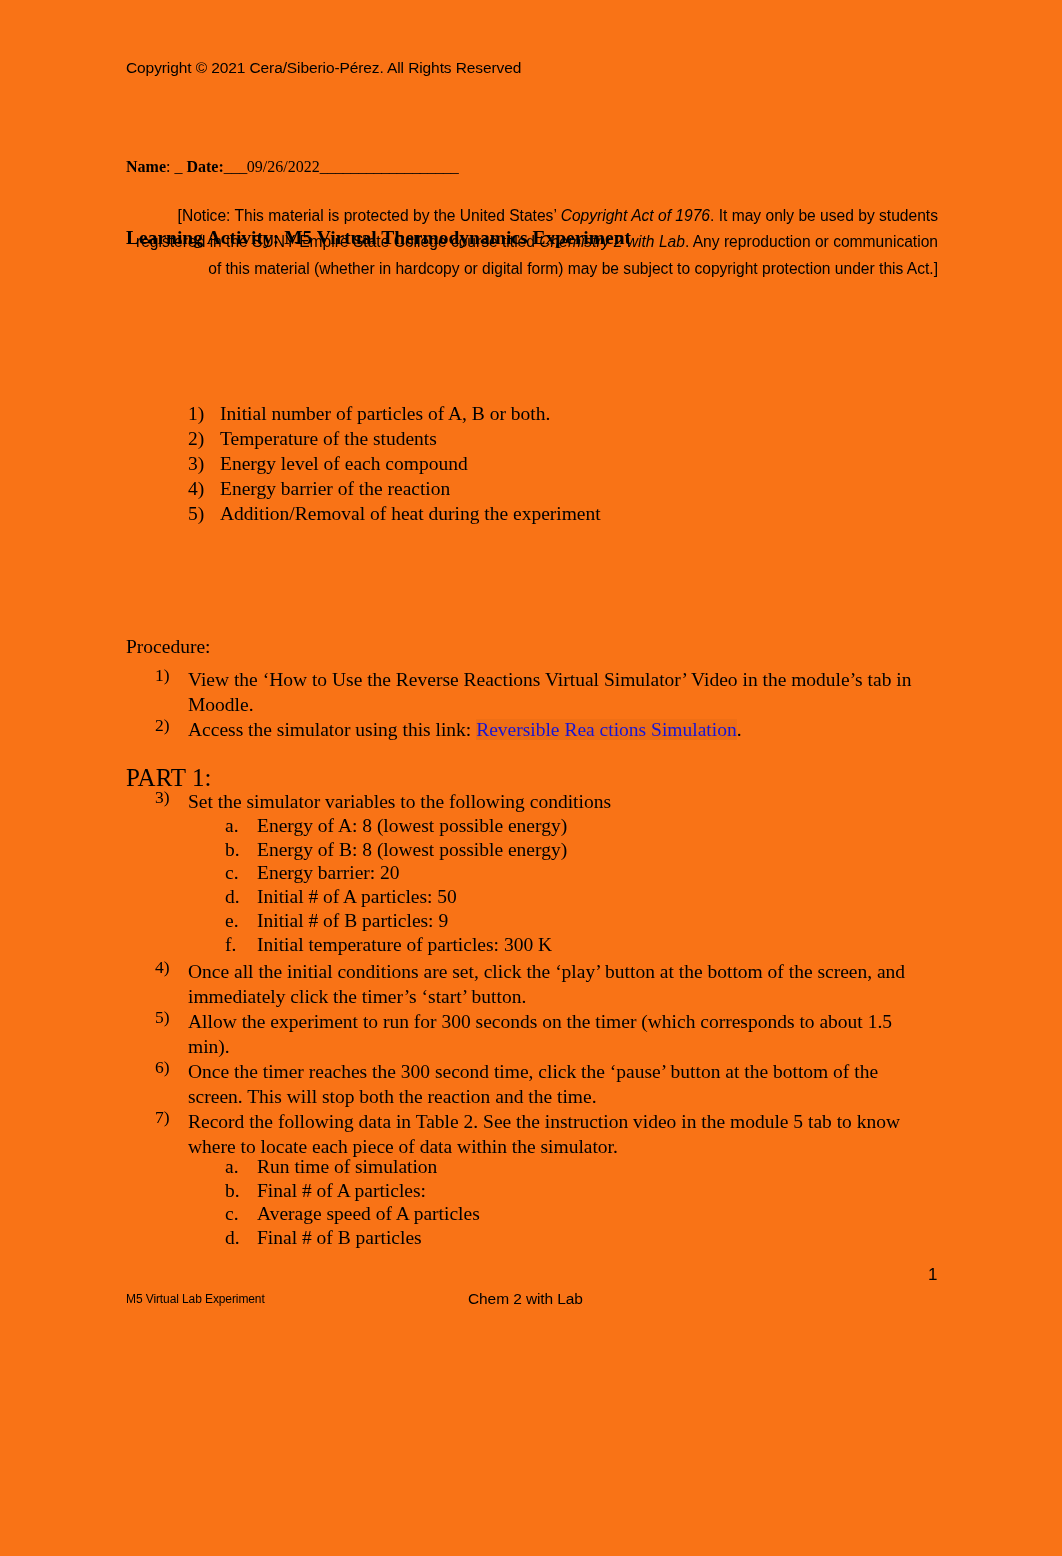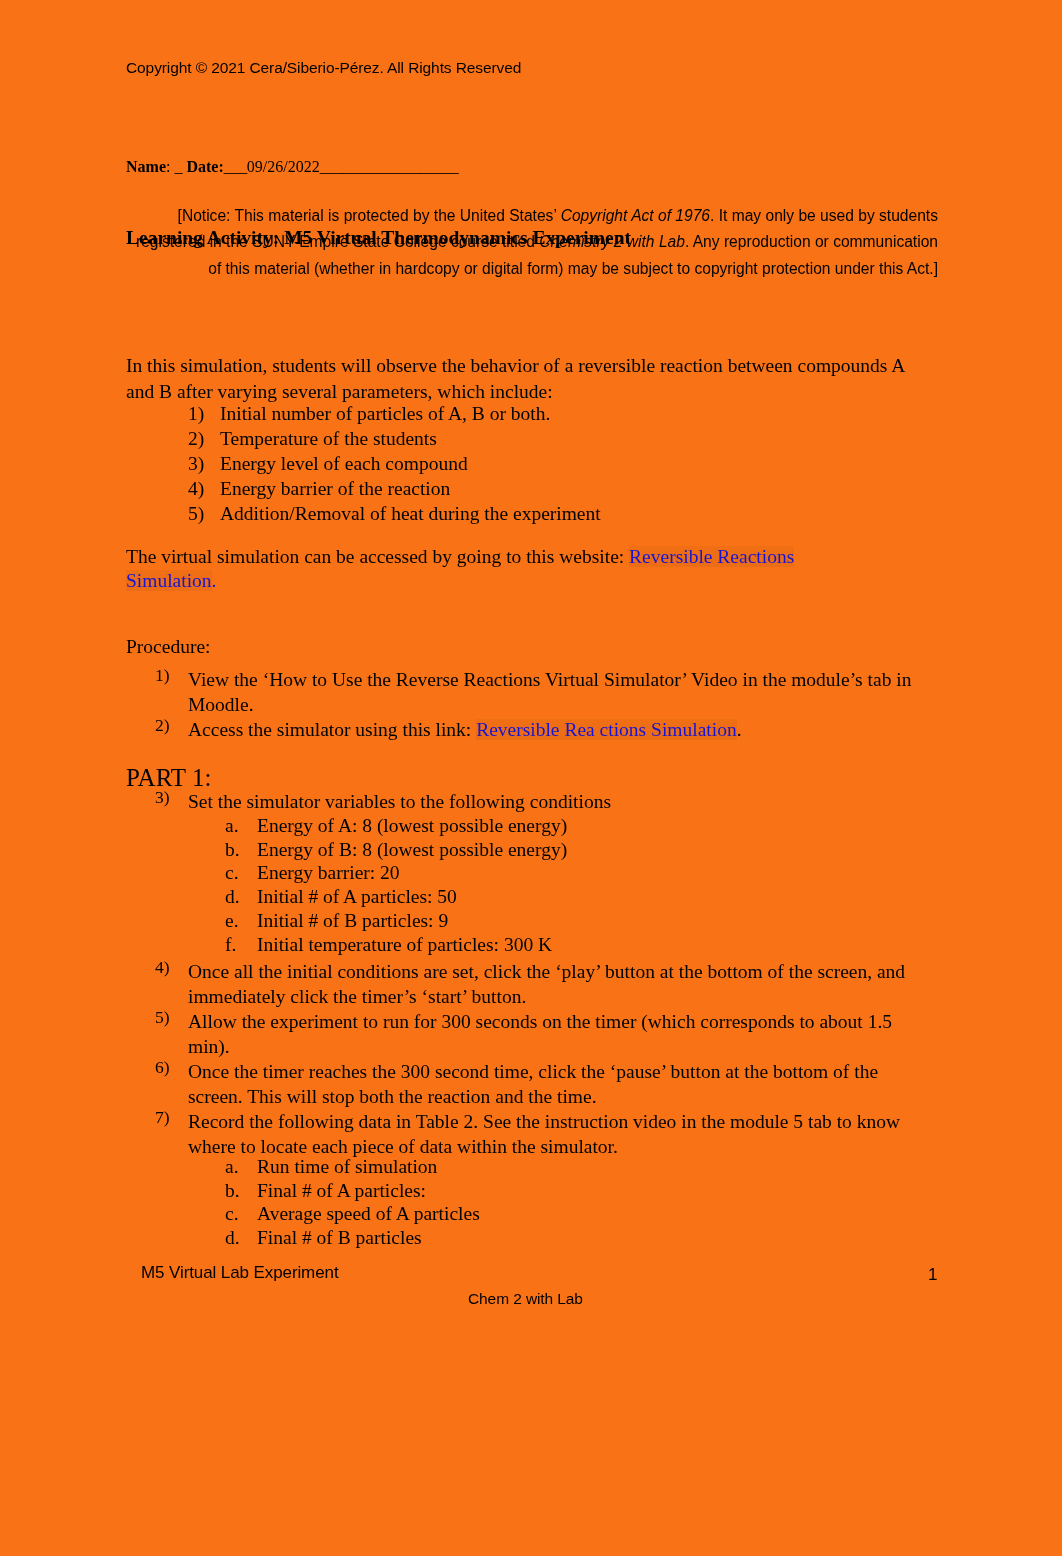--- a/index.html
+++ b/index.html
@@ -184,26 +184,25 @@
 
   
   .pagenum {
     left: 928px;
     top: 1264px;
     font-size: 17px;
     line-height: 22px;
   }
   .footer-left {
     left: 126px;
-    top: 1263px;
-    font-size: 17px;
+    top: 1289px;
+    font-size: 12px;
     line-height: 20px;
     letter-spacing: -0.1px;
     white-space: nowrap;
-    margin-left: 15px;
   }
   .footer-center {
     left: 468px;
     top: 1289px;
     font-size: 15.5px;
     line-height: 20px;
     letter-spacing: -0.1px;
     white-space: nowrap;
     text-align: right;
   }
@@ -218,21 +217,20 @@
   <div class="abs namedate serif">
     <b>Name</b><span>: _ </span><b>Date:</b><span class="rule">___</span><span>09/26/2022</span><span class="rule">__________________</span>
   </div>
 
   <div class="abs activity-title serif">Learning Activity: M5 Virtual Thermodynamics Experiment</div>
 
   <div class="abs notice sans">
     <span>[Notice: This material is protected by the United States’ </span><i>Copyright Act of 1976</i><span>. It may only be used by students registered in the SUNY-Empire State College course titled </span><i>Chemistry 2 with Lab</i><span>. Any reproduction or communication of this material (whether in hardcopy or digital form) may be subject to copyright protection under this Act.]</span>
   </div>
 
-  <div class="abs intro serif">In this simulation, students will observe the behavior of a reversible reaction between compounds A and B after varying several parameters, which include:</div>
 
   <div class="lvl1 list-params serif">
     <div class="li">
       <span class="mk">1)</span>
       <span class="tx">Initial number of particles of A, B or both.</span>
     </div>
     <div class="li">
       <span class="mk">2)</span>
       <span class="tx">Temperature of the students</span>
     </div>
@@ -243,23 +241,20 @@
     <div class="li">
       <span class="mk">4)</span>
       <span class="tx">Energy barrier of the reaction</span>
     </div>
     <div class="li">
       <span class="mk">5)</span>
       <span class="tx">Addition/Removal of heat during the experiment</span>
     </div>
   </div>
 
-  <div class="abs website serif">
-    <span>The virtual simulation can be accessed by going to this website: </span><a href="#" class="lnk shade">Reversible Reactions Simulation</a><span class="lnk">.</span>
-  </div>
 
   <div class="abs procedure-label serif">Procedure:</div>
 
   <div class="lvl1 list-proc serif">
     <div class="li">
       <span class="mk">1)</span>
       <span class="tx">View the ‘How to Use the Reverse Reactions Virtual Simulator’ Video in the module’s tab in Moodle.</span>
     </div>
     <div class="li">
       <span class="mk">2)</span>

